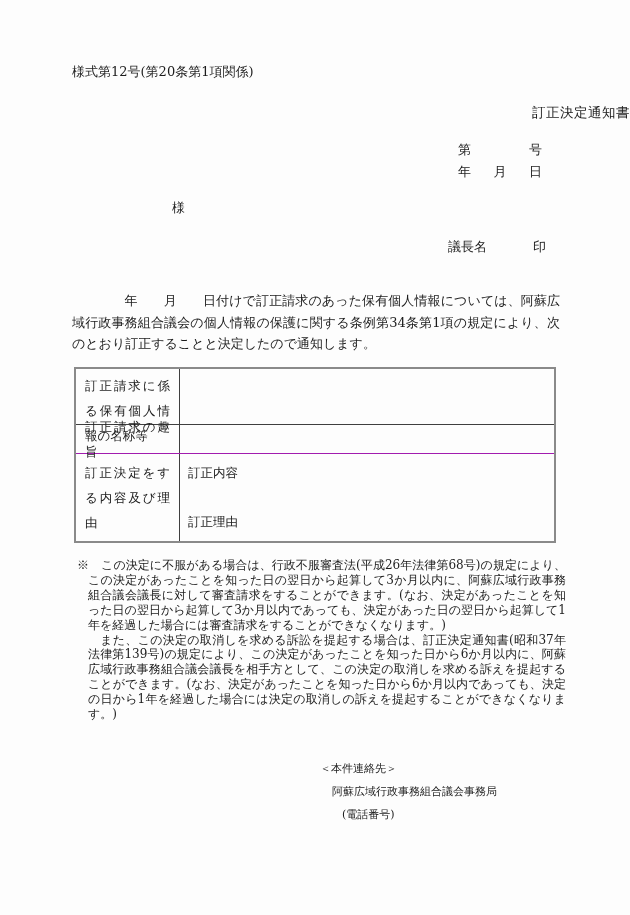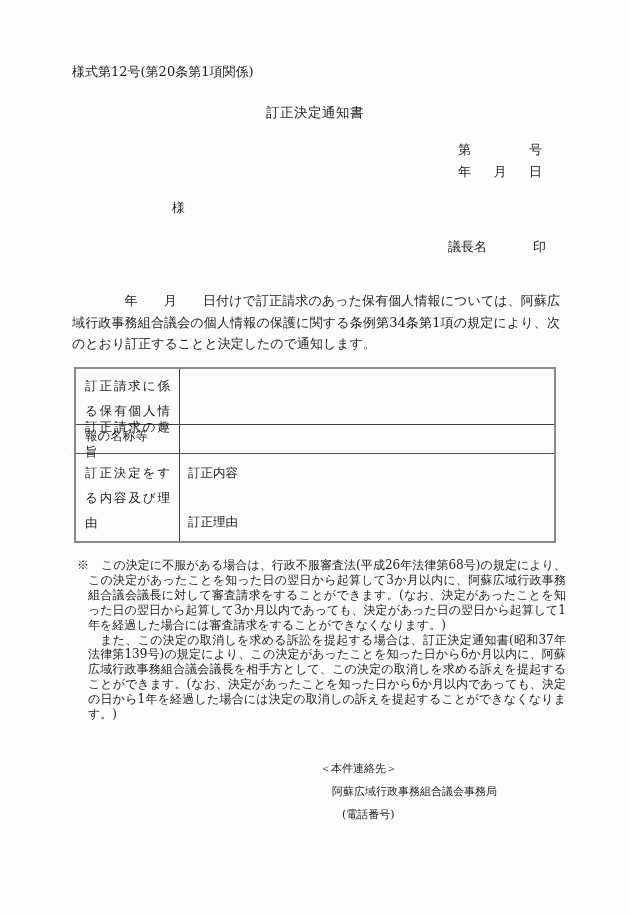--- a/index.html
+++ b/index.html
@@ -7,21 +7,21 @@
   .page {
     position:relative;
     width:630px; height:915px;
     margin:0 auto;
     background:#fdfdfd;
     font-family:"DejaVu Serif","Liberation Serif",serif;
     color:#1c1c1c;
     overflow:hidden;
   }
   .form-number { position:absolute; left:72px; top:63px; font-size:13px; }
-  .doc-title   { position:absolute; left:0; top:104px; width:630px; text-align:center; font-size:13.5px; letter-spacing:0.5px; }
+  .doc-title   { position:absolute; left:0; top:104px; width:630px; text-align:right; font-size:13.5px; letter-spacing:0.5px; }
   .doc-number  { position:absolute; left:458px; top:141px; width:84px; display:flex; justify-content:space-between; font-size:13px; }
   .doc-date    { position:absolute; left:458px; top:163px; width:84px; display:flex; justify-content:space-between; font-size:13px; }
   .addressee   { position:absolute; left:172px; top:199px; font-size:13px; }
   .sender      { position:absolute; left:448px; top:238px; width:98px; display:flex; justify-content:space-between; font-size:13px; }
   .body-par    { position:absolute; left:72px; top:290px; width:488px; font-size:13px; line-height:21.5px; text-align:justify; }
 
   .doc-table { position:absolute; left:74px; top:367px; width:482px; border:2px solid #8a8a8a; background:#fdfdfd; }
   .t-row { display:flex; }
   .t-row.r1 { height:56px; border-bottom:1px solid #3f3f3f; }
   .t-row.r2 { height:29px; border-bottom:1px solid #a21caf; }

